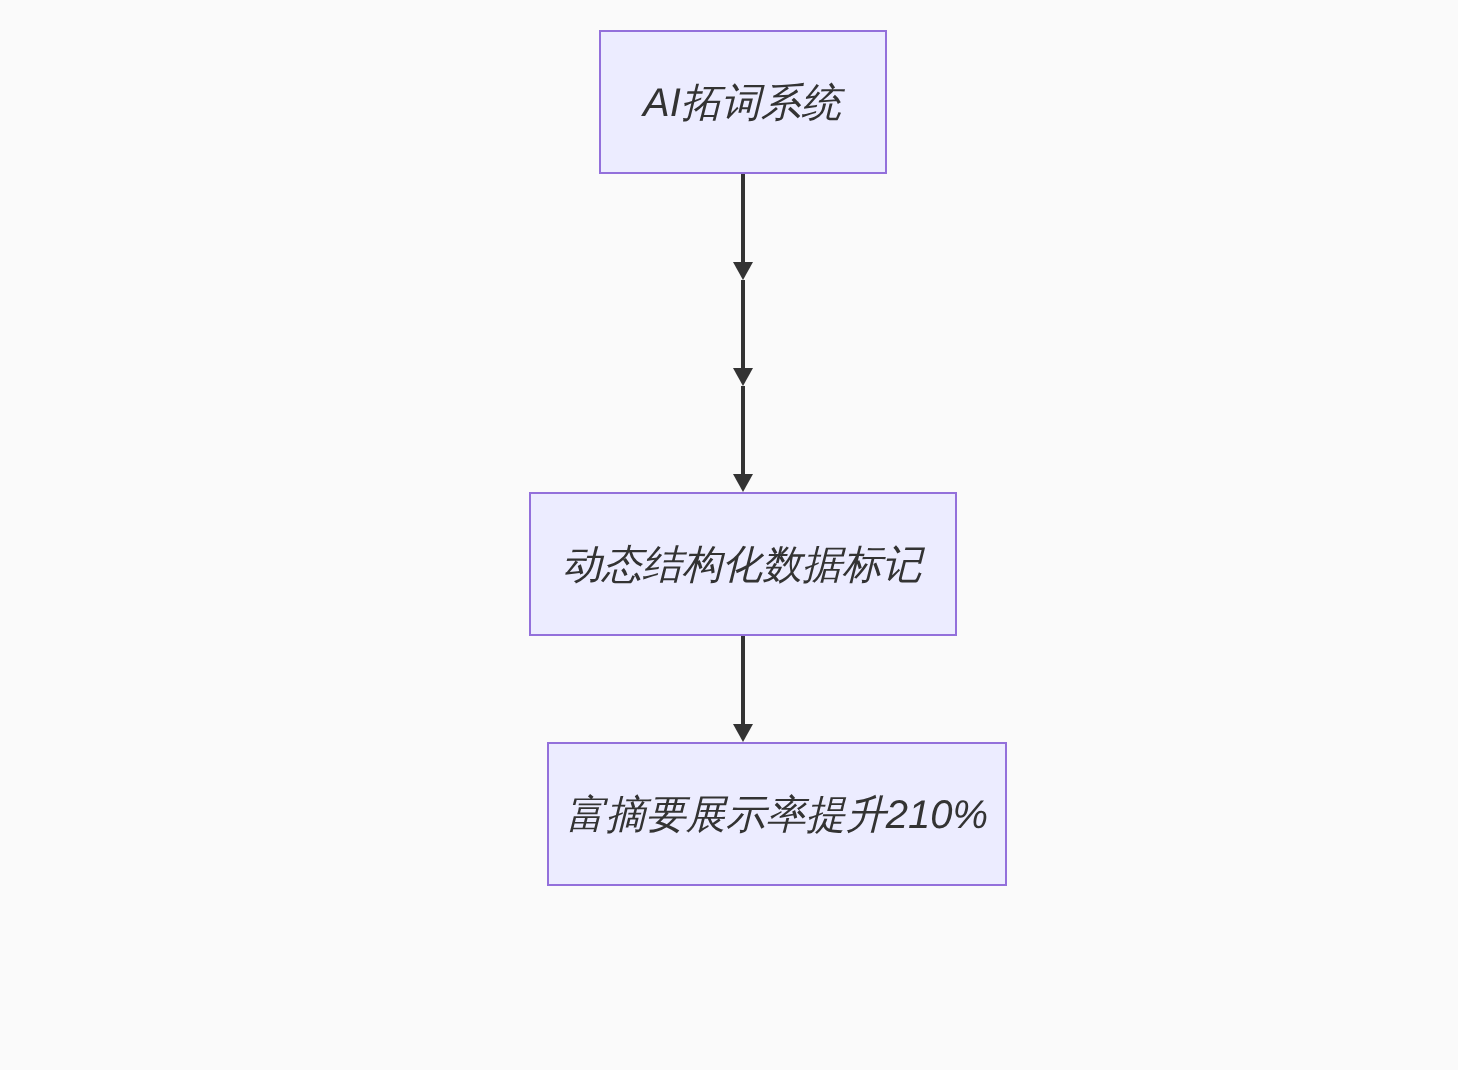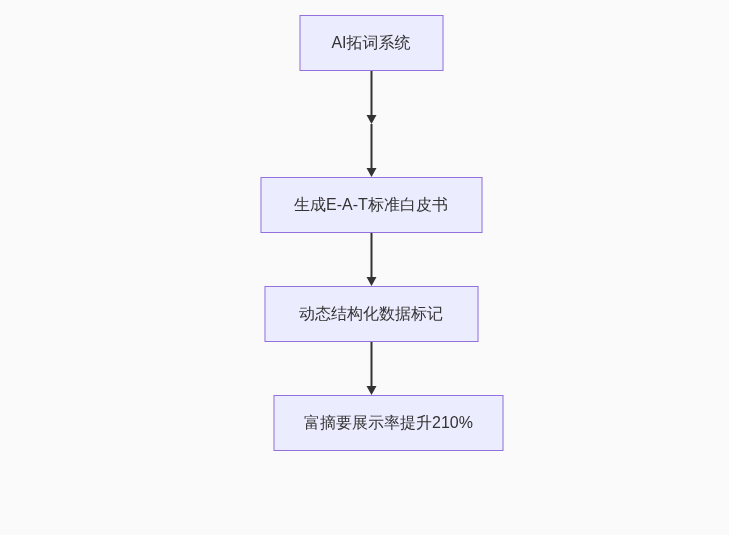--- a/index.html
+++ b/index.html
@@ -25,30 +25,31 @@
   .flow {
     position: absolute;
     left: 371px;
     top: 15px;
     transform: translateX(-50%);
     display: flex;
     flex-direction: column;
     align-items: center;
   }
   .node {
-    height: 56px;
+    height: 72px;
     background: var(--node-fill);
     border: 1.5px solid var(--node-border);
     display: flex;
     align-items: center;
     justify-content: center;
     color: var(--text);
-    font-size: 16px;
+    font-size: 20px;
     white-space: nowrap;
     text-align: center;
+    font-style: italic;
   }
   .n1 { width: 144px; }
   .n2 { width: 195px; }
   .n3 { width: 222px; }
   .n4 { width: 214px; }
   .n5 { width: 230px; margin-left: 35px; }
   .connector {
     position: relative;
     width: 12px;
     height: 53px;
@@ -88,23 +89,20 @@
       <div class="line"></div>
       <div class="head"></div>
     </div>
 
 
     <div class="connector">
       <div class="line"></div>
       <div class="head"></div>
     </div>
 
-    <div class="node n3">
-      <span>生成E-A-T标准白皮书</span>
-    </div>
 
     <div class="connector">
       <div class="line"></div>
       <div class="head"></div>
     </div>
 
     <div class="node n4">
       <span>动态结构化数据标记</span>
     </div>
 

